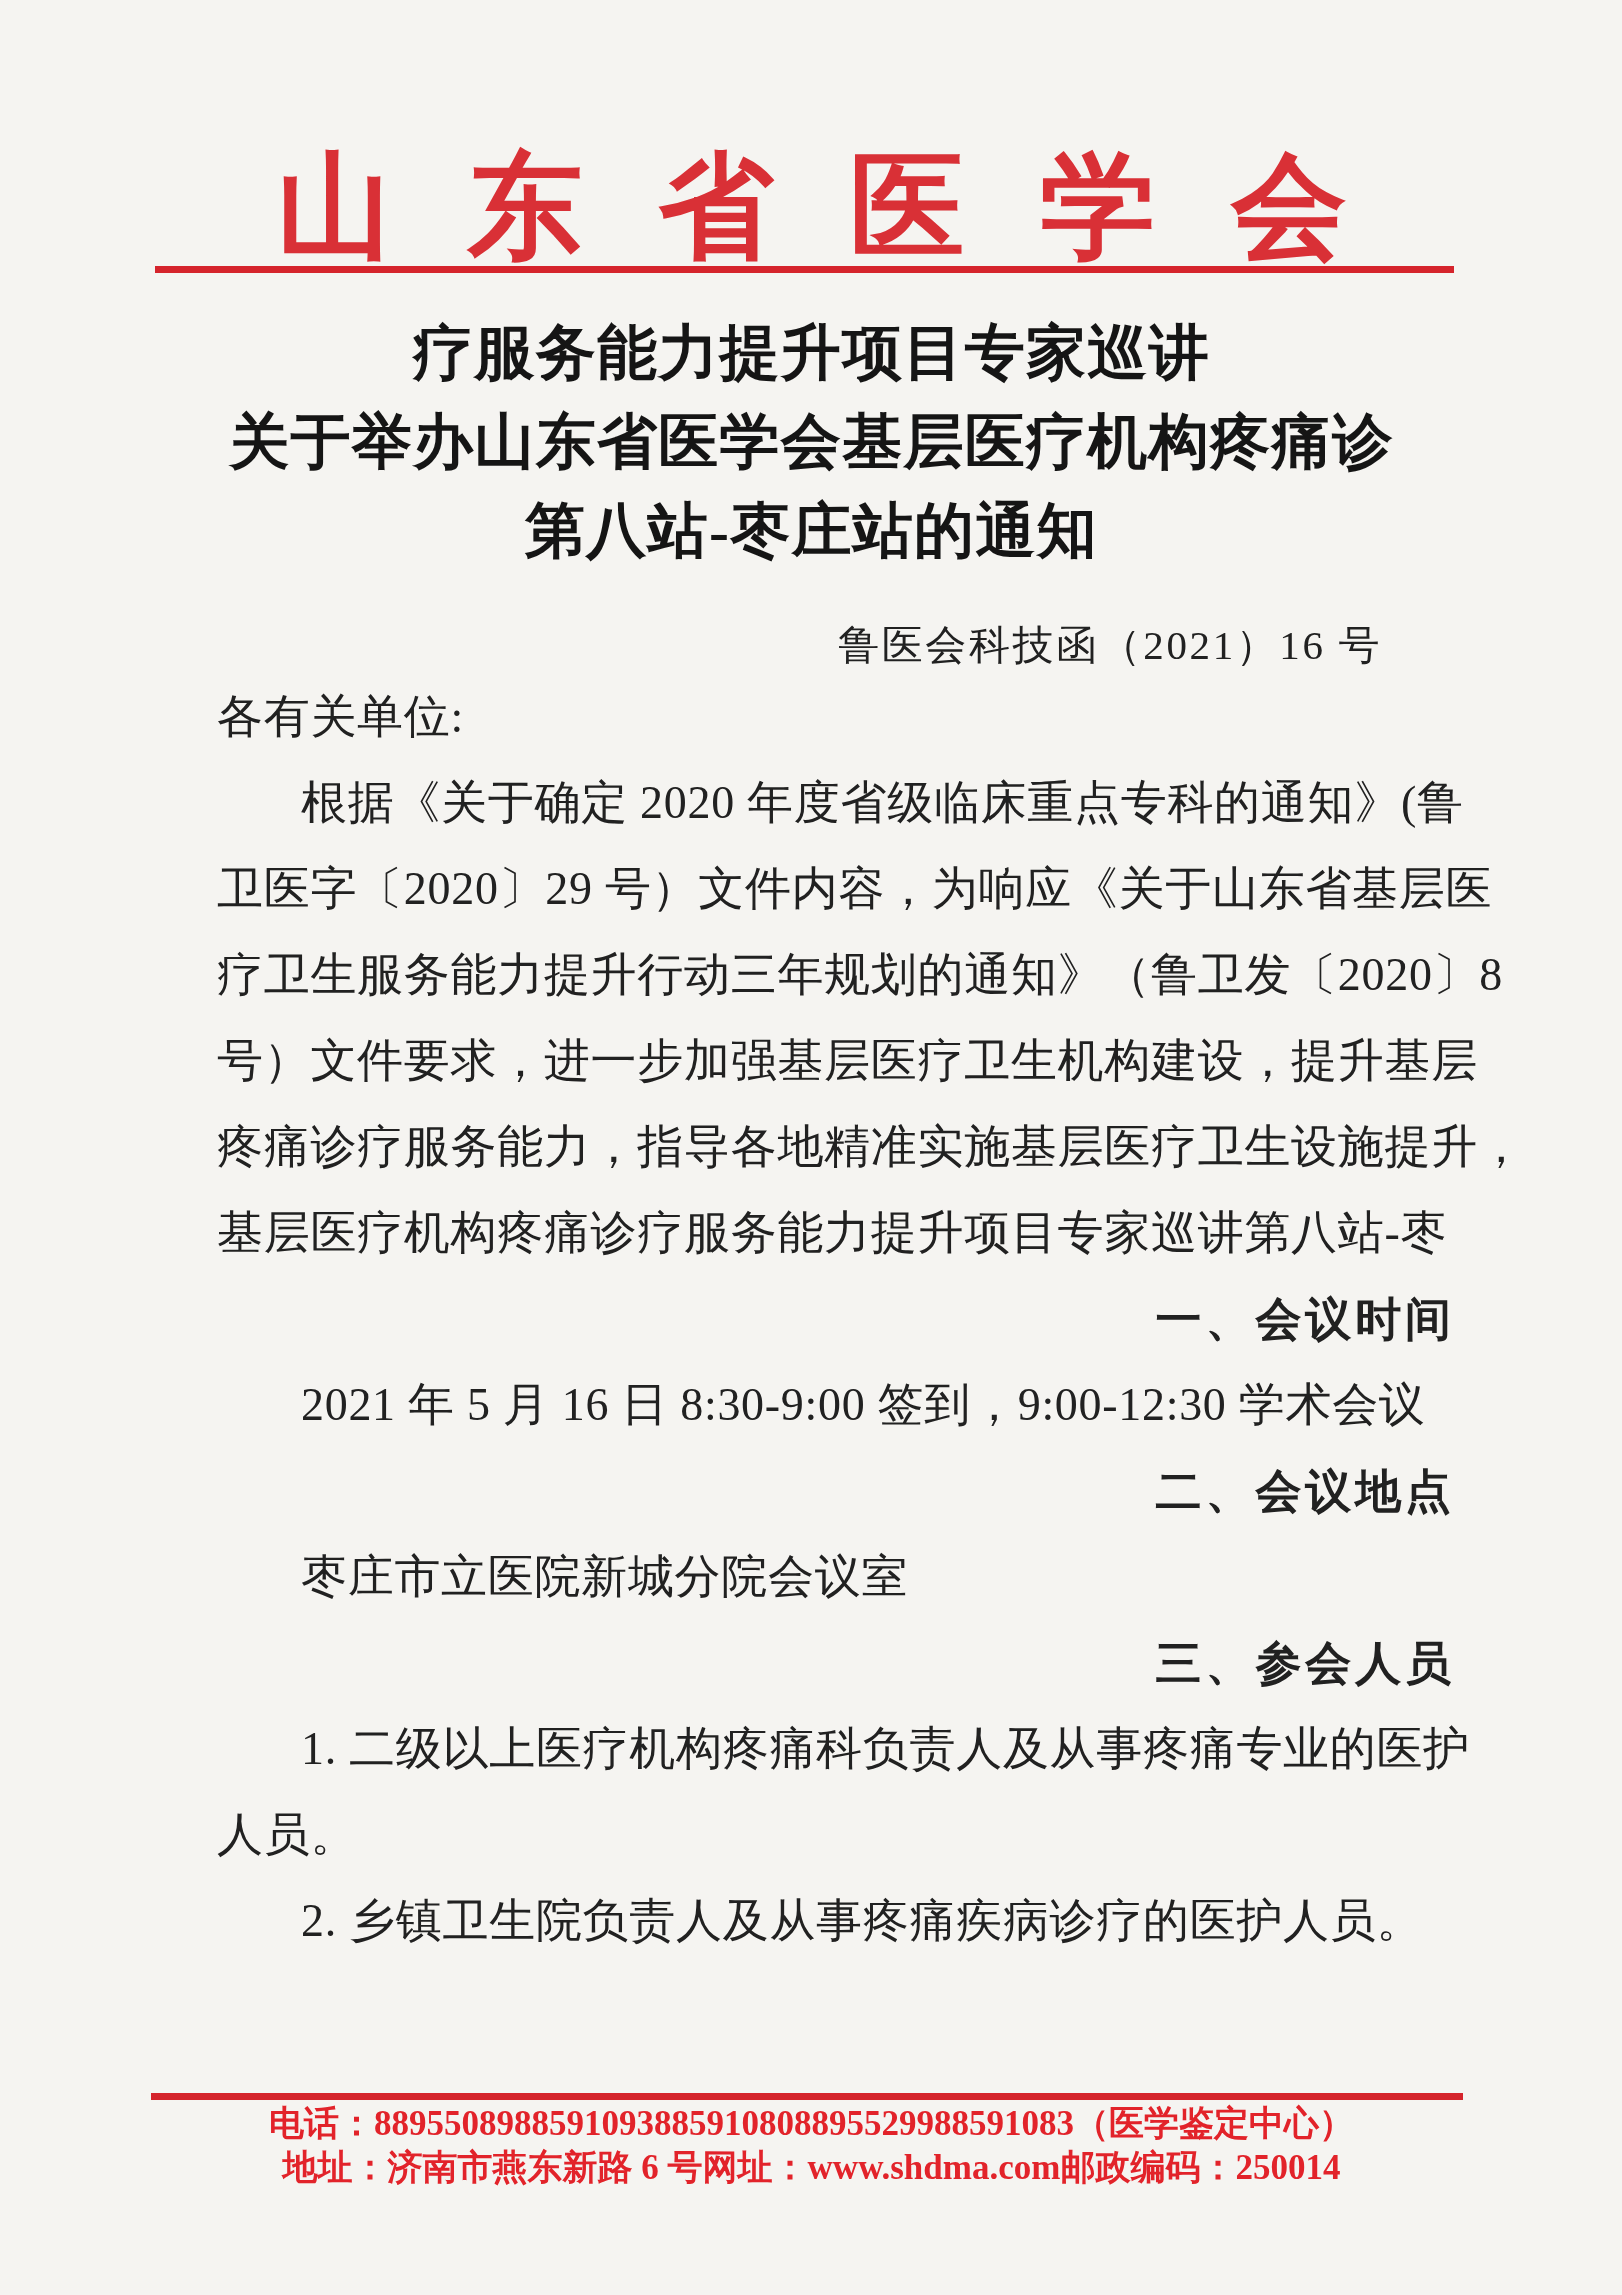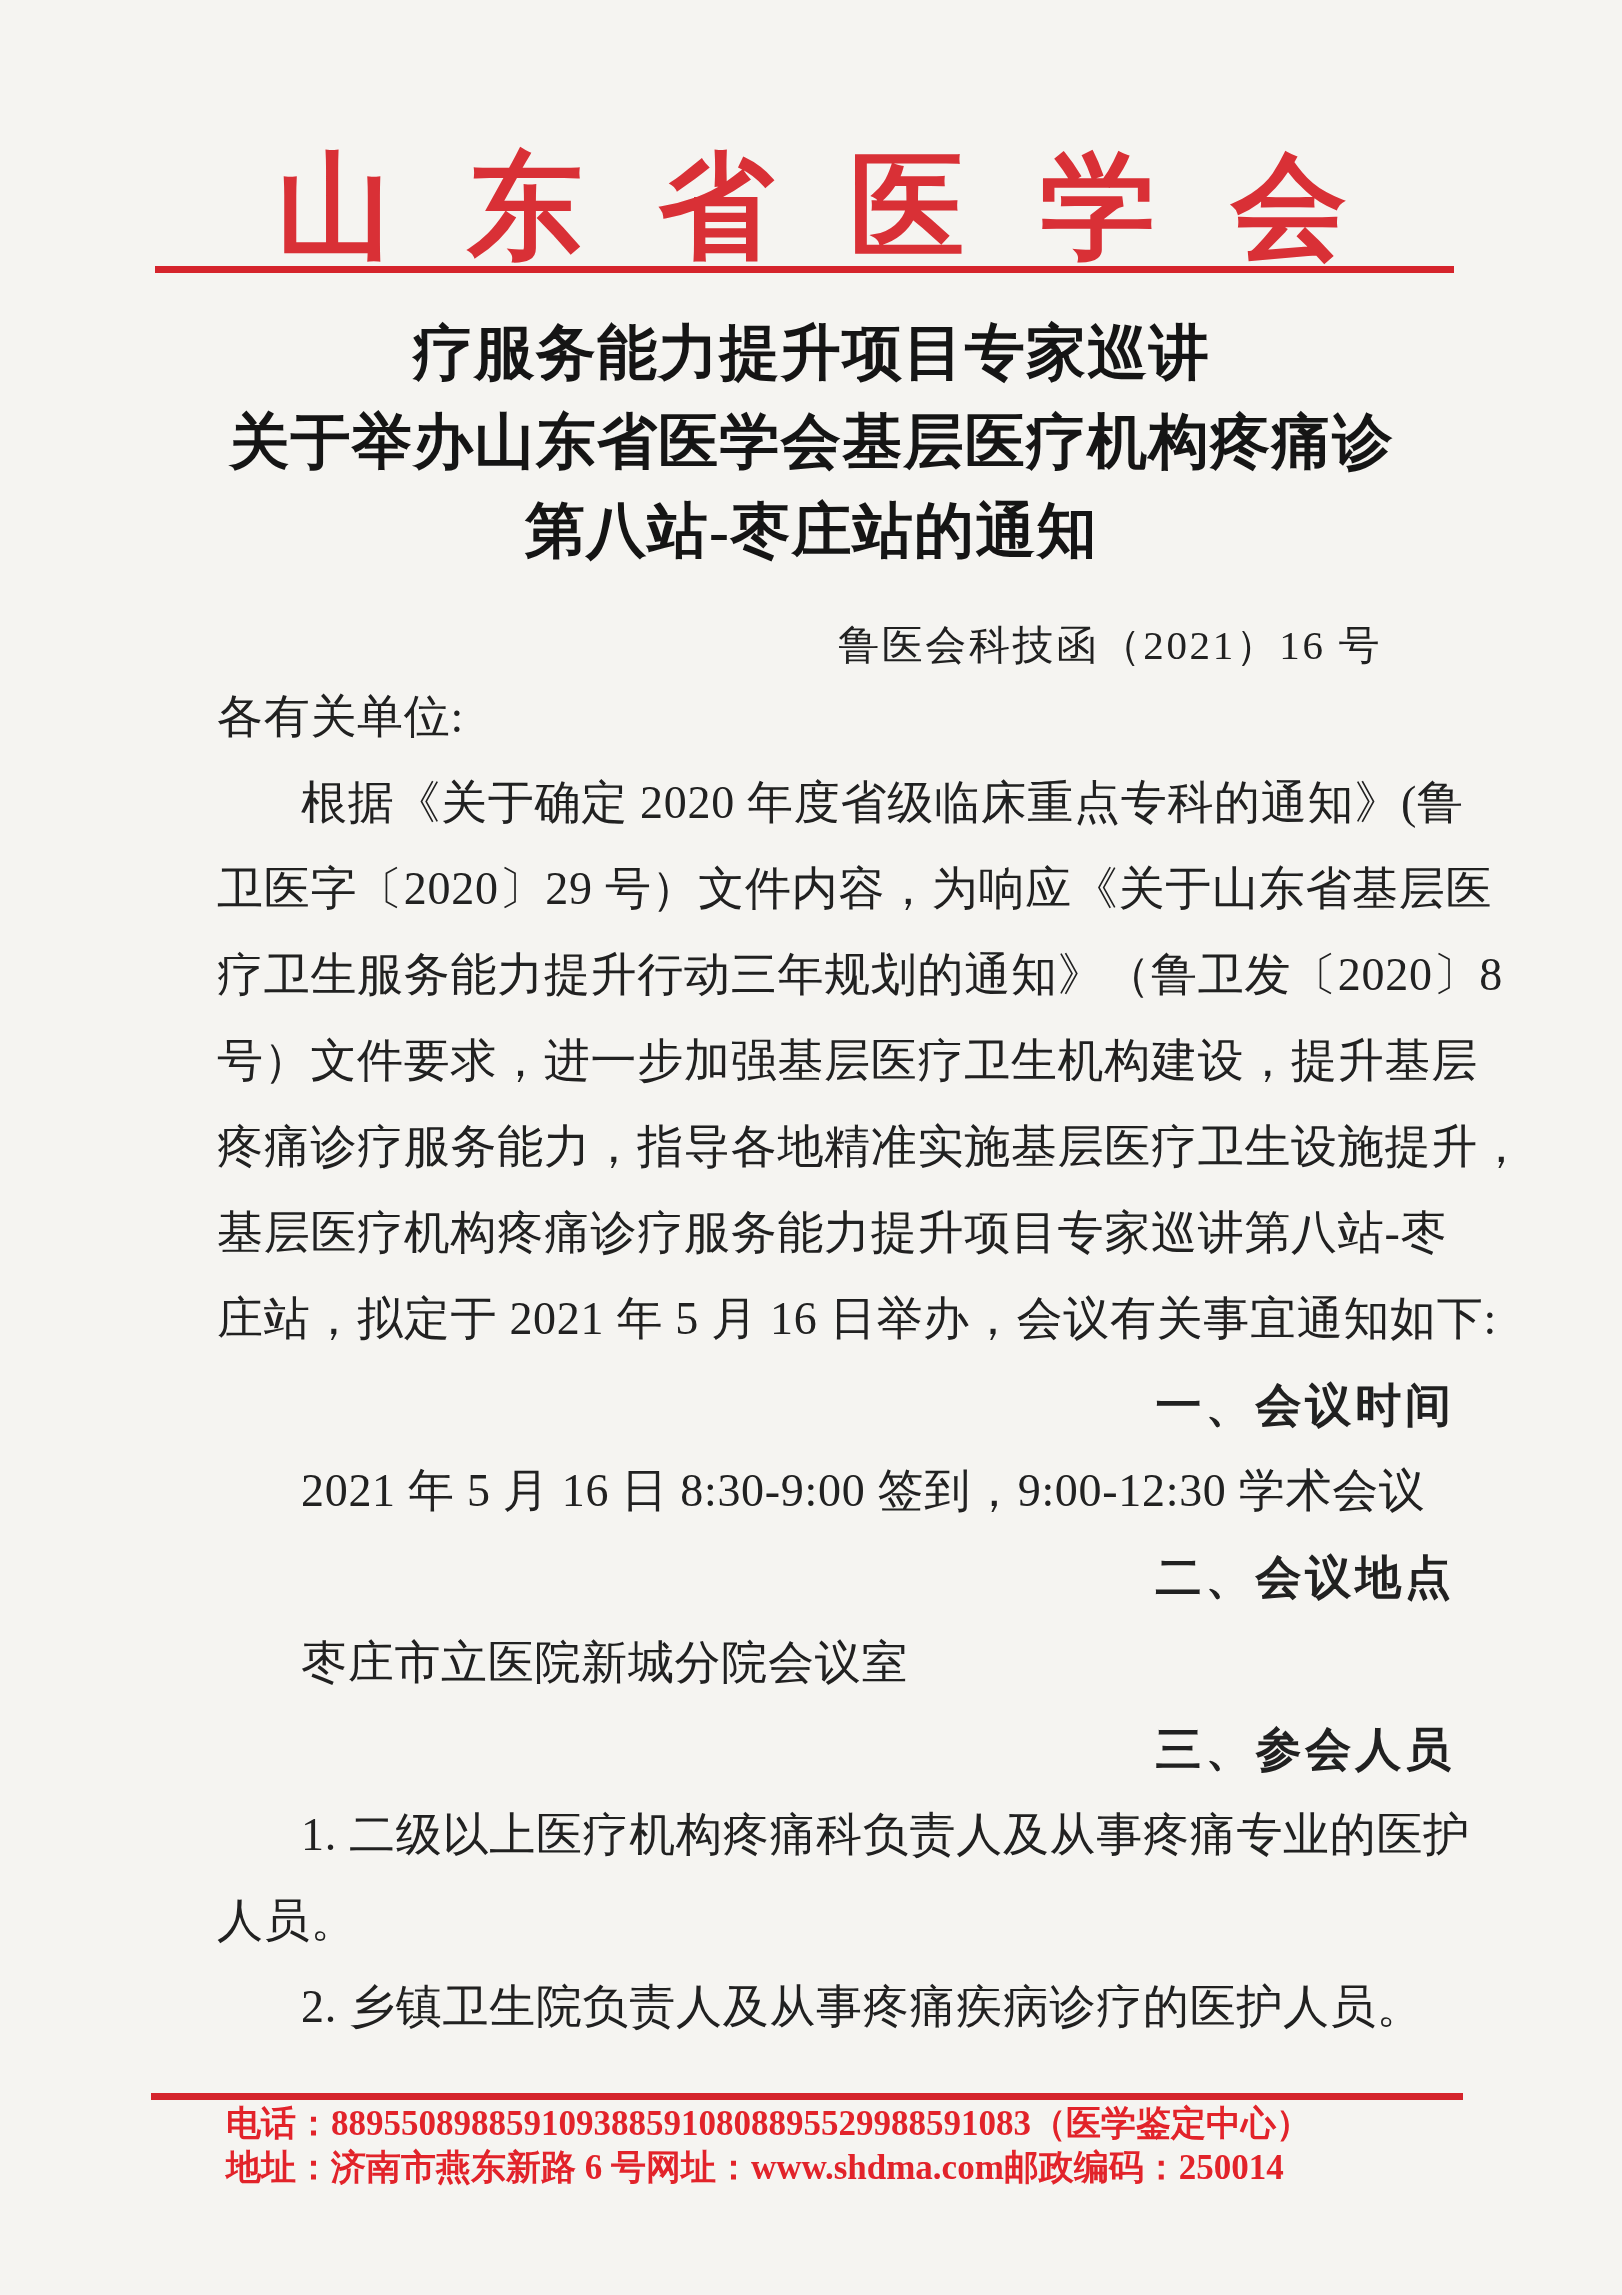--- a/index.html
+++ b/index.html
@@ -56,21 +56,21 @@
     text-align:right;
   }
   
   .footer{
     position:absolute;left:226px;top:2103px;width:1171px;
     color:var(--red-footer,#e2232a);
     font-size:35px;font-weight:bold;
     font-family:"Liberation Serif","DejaVu Serif",serif;
   }
   .footer-line{
-    display:flex;justify-content:flex-start;align-items:baseline;
+    display:flex;justify-content:center;align-items:baseline;
     line-height:41px;white-space:nowrap;
   }
   .footer-line + .footer-line{margin-top:2.6px;}
   .fseg{display:inline-block;}
 </style>
 </head>
 <body>
 
 <div class="page">
 
@@ -87,21 +87,20 @@
   <div class="ref-no">鲁医会科技函（2021）16 号</div>
 
   <div class="body-text">
     <div class="bline">各有关单位:</div>
     <div class="bline indent">根据《关于确定 2020 年度省级临床重点专科的通知》(鲁</div>
     <div class="bline">卫医字〔2020〕29 号）文件内容，为响应《关于山东省基层医</div>
     <div class="bline">疗卫生服务能力提升行动三年规划的通知》（鲁卫发〔2020〕8</div>
     <div class="bline">号）文件要求，进一步加强基层医疗卫生机构建设，提升基层</div>
     <div class="bline">疼痛诊疗服务能力，指导各地精准实施基层医疗卫生设施提升，</div>
     <div class="bline">基层医疗机构疼痛诊疗服务能力提升项目专家巡讲第八站-枣</div>
-    <div class="bline">庄站，拟定于 2021 年 5 月 16 日举办，会议有关事宜通知如下:</div>
     <div class="bline heading">一、会议时间</div>
     <div class="bline indent">2021 年 5 月 16 日 8:30-9:00 签到，9:00-12:30 学术会议</div>
     <div class="bline heading">二、会议地点</div>
     <div class="bline indent">枣庄市立医院新城分院会议室</div>
     <div class="bline heading">三、参会人员</div>
     <div class="bline indent">1. 二级以上医疗机构疼痛科负责人及从事疼痛专业的医护</div>
     <div class="bline">人员。</div>
     <div class="bline indent">2. 乡镇卫生院负责人及从事疼痛疾病诊疗的医护人员。</div>
   </div>
 

